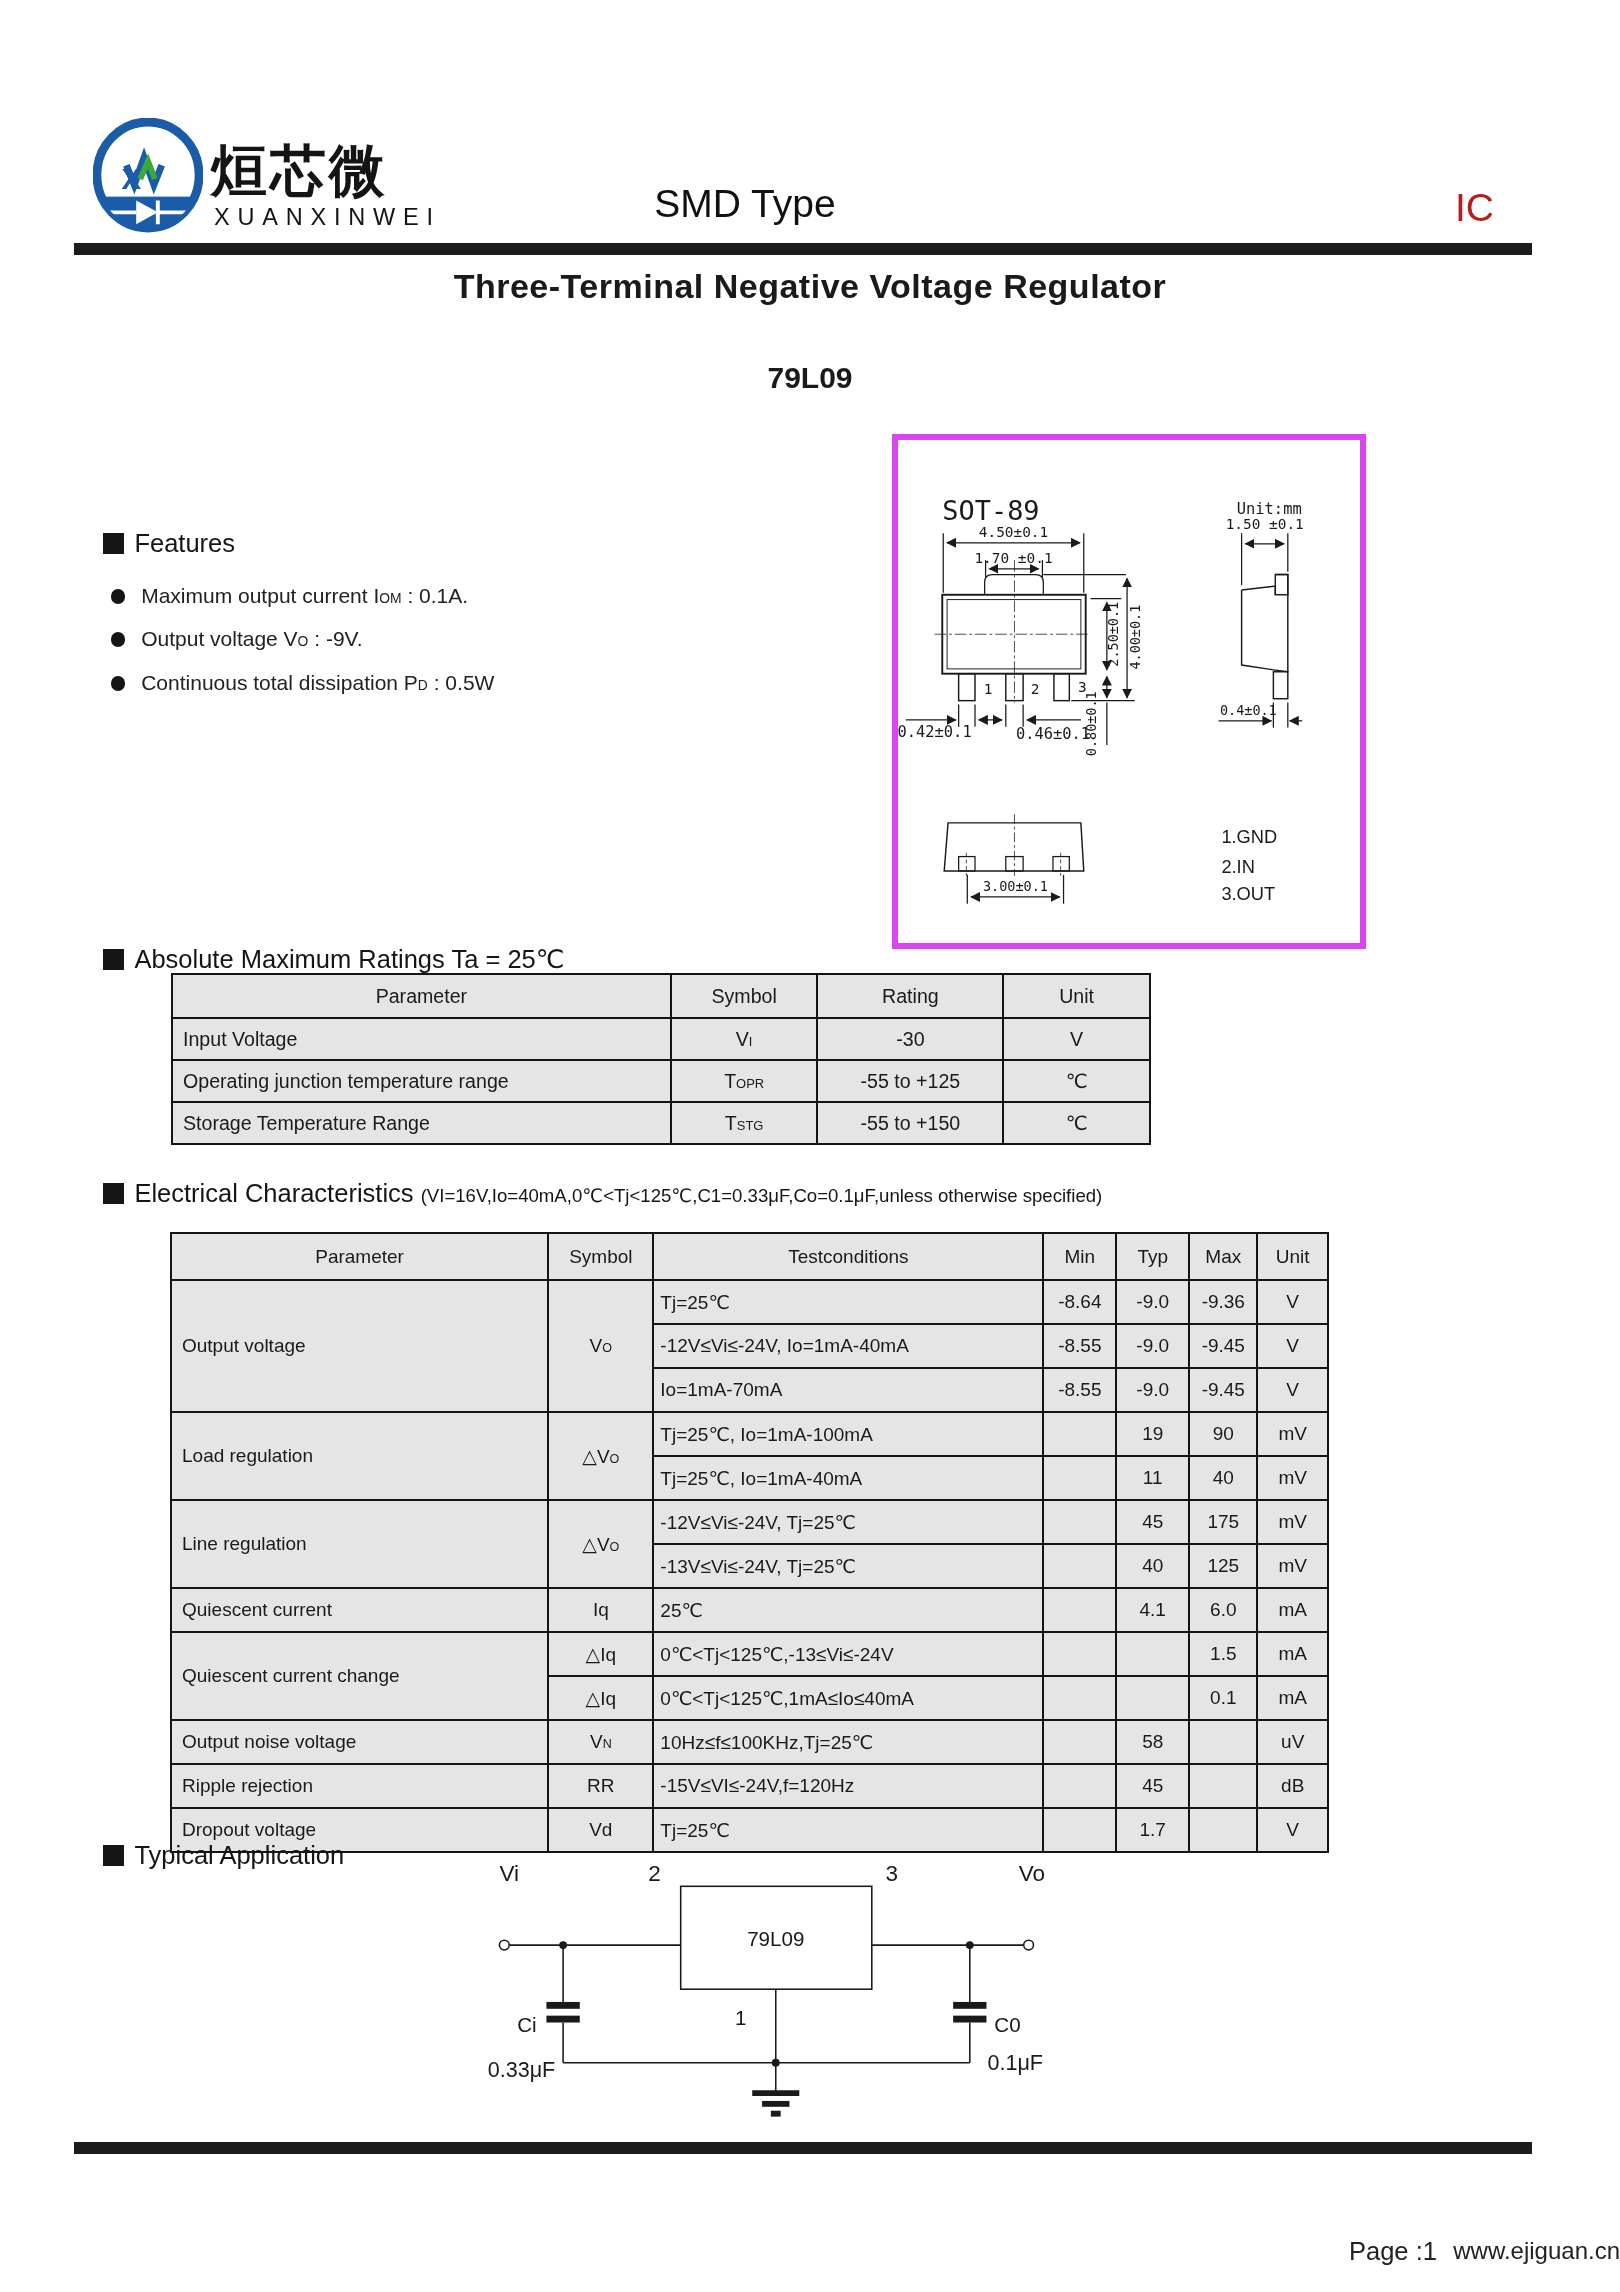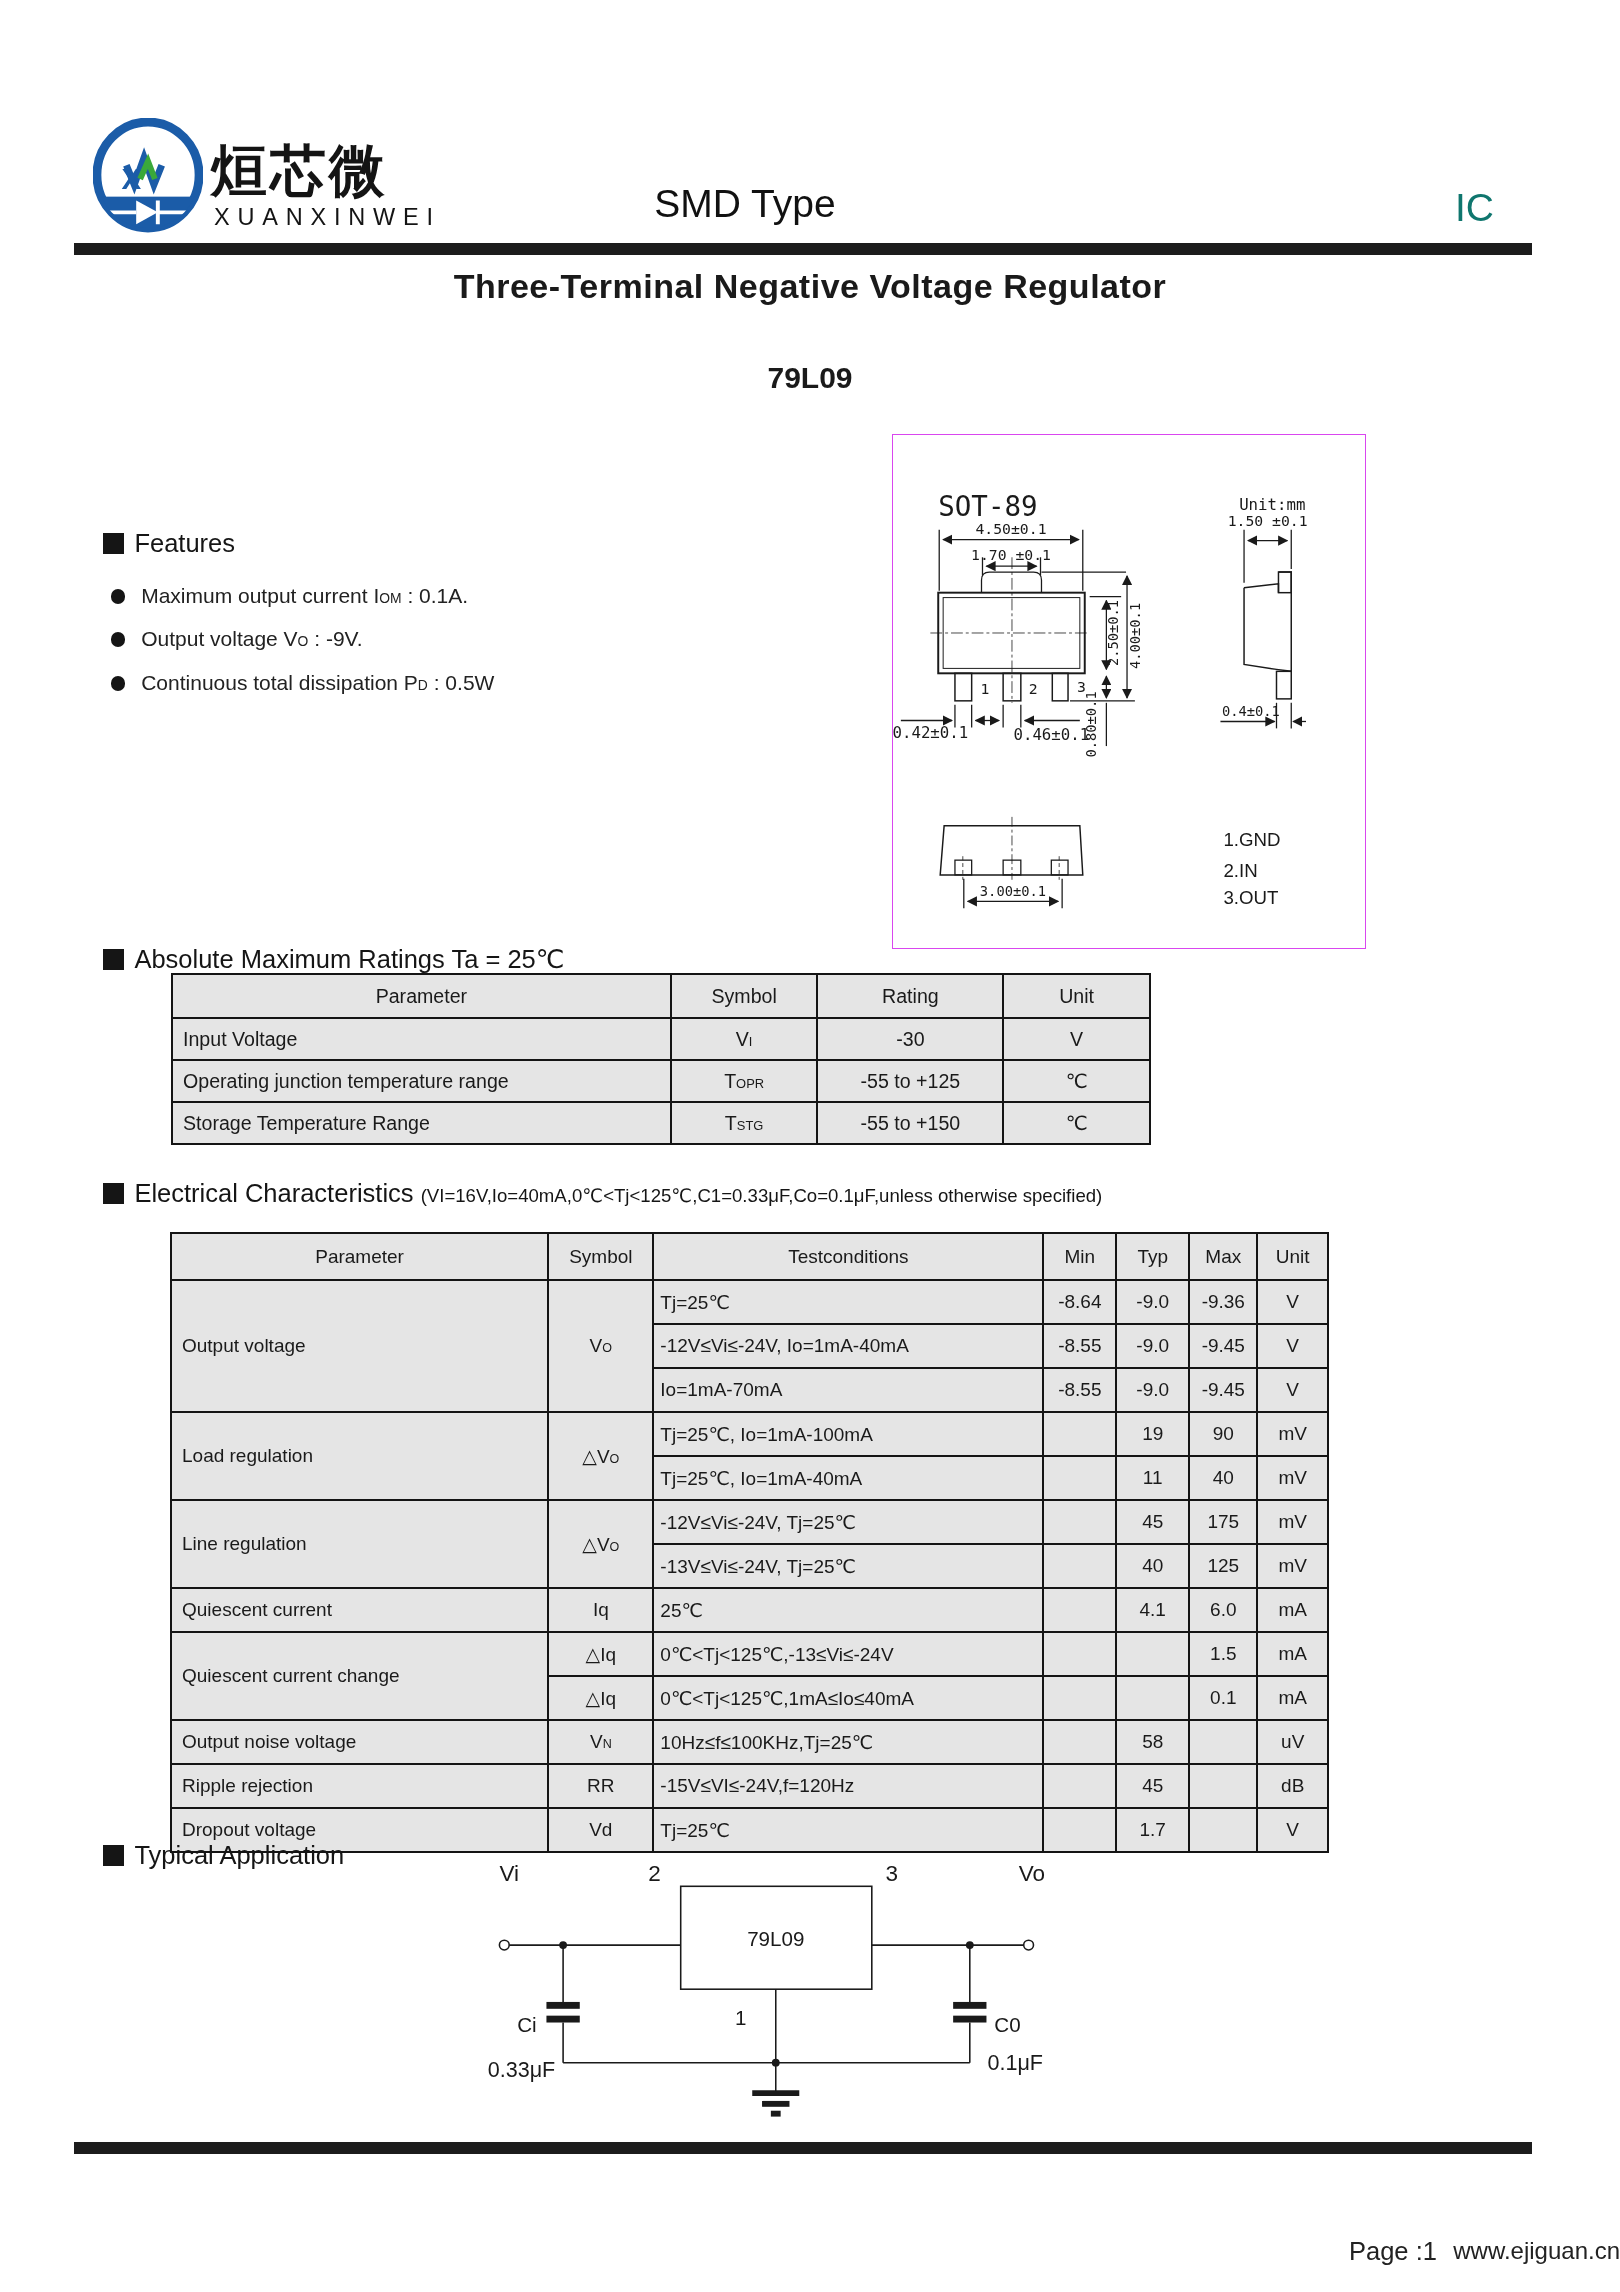--- a/index.html
+++ b/index.html
@@ -4,41 +4,41 @@
 <style>
   html,body{margin:0;padding:0;background:#888;}
   .page{position:relative;width:1620px;height:2293px;margin:0 auto;background:#ffffff;
         font-family:"Liberation Sans","DejaVu Sans",sans-serif;color:#1a1a1a;overflow:hidden;}
   .abs{position:absolute;}
 
   
   .logo-cn{left:211px;top:143px;font-size:56px;font-weight:bold;letter-spacing:2.9px;color:#141414;line-height:1;}
   .logo-en{left:214px;top:204px;font-size:23.5px;letter-spacing:7.8px;color:#141414;font-weight:500;}
   .doc-type{left:510px;top:182px;width:470px;text-align:center;font-size:39px;color:#111;}
-  .category{left:1455px;top:186px;font-size:39px;color:#0f766e;}
+  .category{left:1455px;top:186px;font-size:39px;color:#b91c1c;}
   .rule{left:74px;width:1458px;height:11.8px;background:#1c1c1c;}
   .rule-top{top:243px;} .rule-bottom{top:2142px;}
 
   .title{left:0;top:267px;width:100%;text-align:center;font-size:34px;font-weight:bold;letter-spacing:0.5px;}
   .part-number{left:0;top:361px;width:100%;text-align:center;font-size:30px;font-weight:bold;}
 
   
   .sec-h{font-size:25.5px;color:#151515;white-space:nowrap;}
   .sqr{display:inline-block;width:20.6px;height:20.6px;background:#151515;margin-right:10.8px;vertical-align:-2px;}
   .sec-sub{font-size:18.6px;}
 
   
   .features{left:103px;top:529px;width:804px;}
   .feat-list{list-style:none;margin:25.5px 0 0 7.8px;padding:0;}
   .feat-list li{font-size:21px;margin-bottom:19.6px;color:#222;}
   .dot{display:inline-block;width:14.7px;height:14.7px;border-radius:50%;background:#151515;margin-right:15.7px;vertical-align:-1px;}
   .sub{font-size:.66em;}
 
   
-  .figure-box{left:892px;top:434px;width:474px;height:515px;border:1px solid #d946ef;box-sizing:border-box;}
+  .figure-box{left:892px;top:434px;width:474px;height:515px;border:6px solid #d946ef;box-sizing:border-box;}
   .pkg-svg{width:100%;height:100%;}
   .pkg-svg text{fill:#1a1a1a;font-family:"DejaVu Sans Mono","Liberation Mono",monospace;}
   .pkg-svg .sans{font-family:"Liberation Sans","DejaVu Sans",sans-serif;}
 
   
   table{border-collapse:collapse;table-layout:fixed;background:#e5e5e5;}
   th,td{border:2px solid #141414;font-weight:normal;overflow:hidden;white-space:nowrap;}
   .abs-table{left:171px;top:973px;width:980px;font-size:19.6px;}
   .abs-table th{height:40px;}
   .abs-table td{height:38px;text-align:center;}

